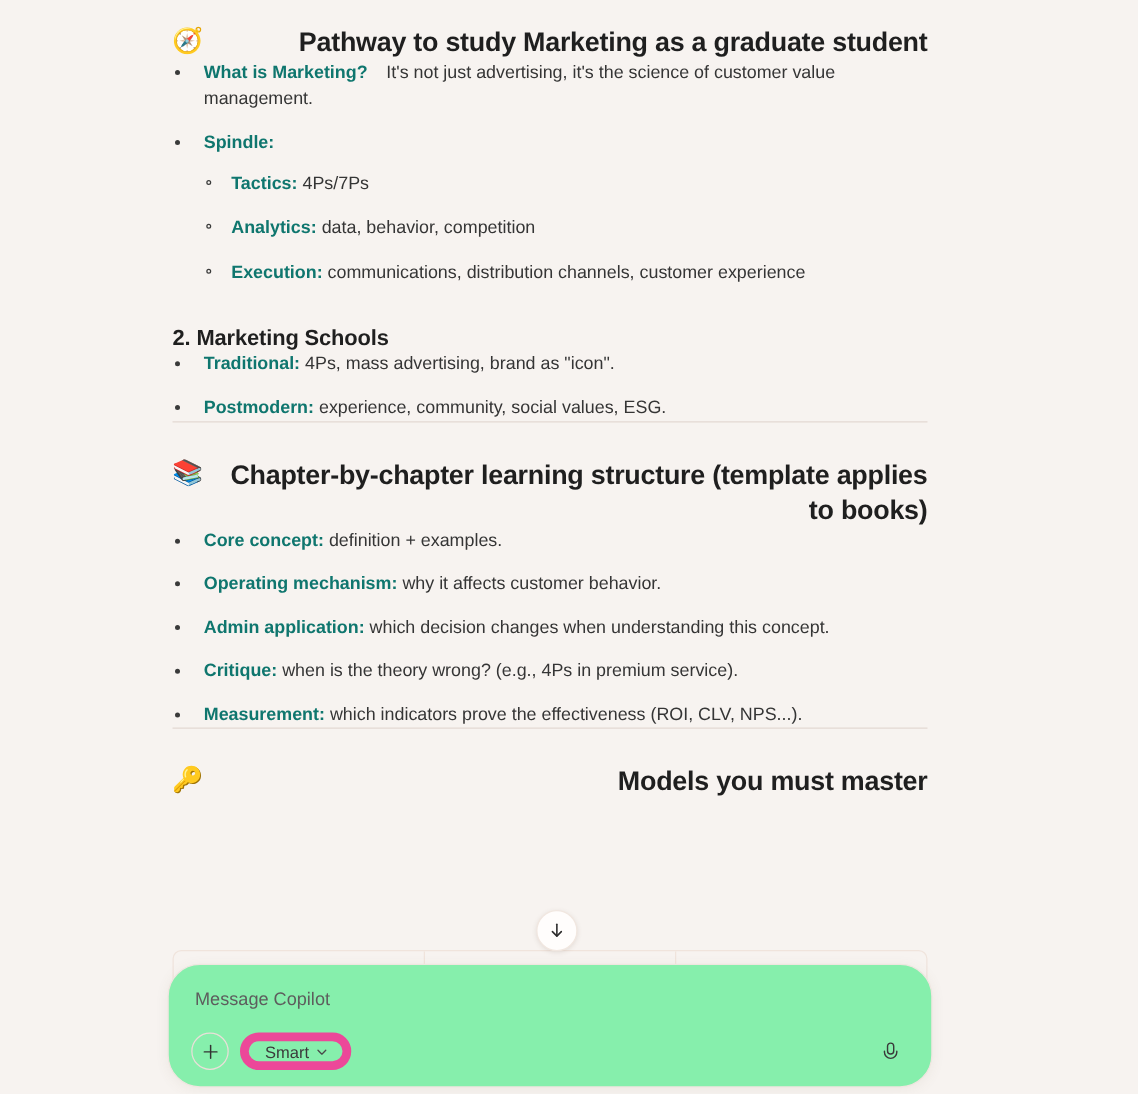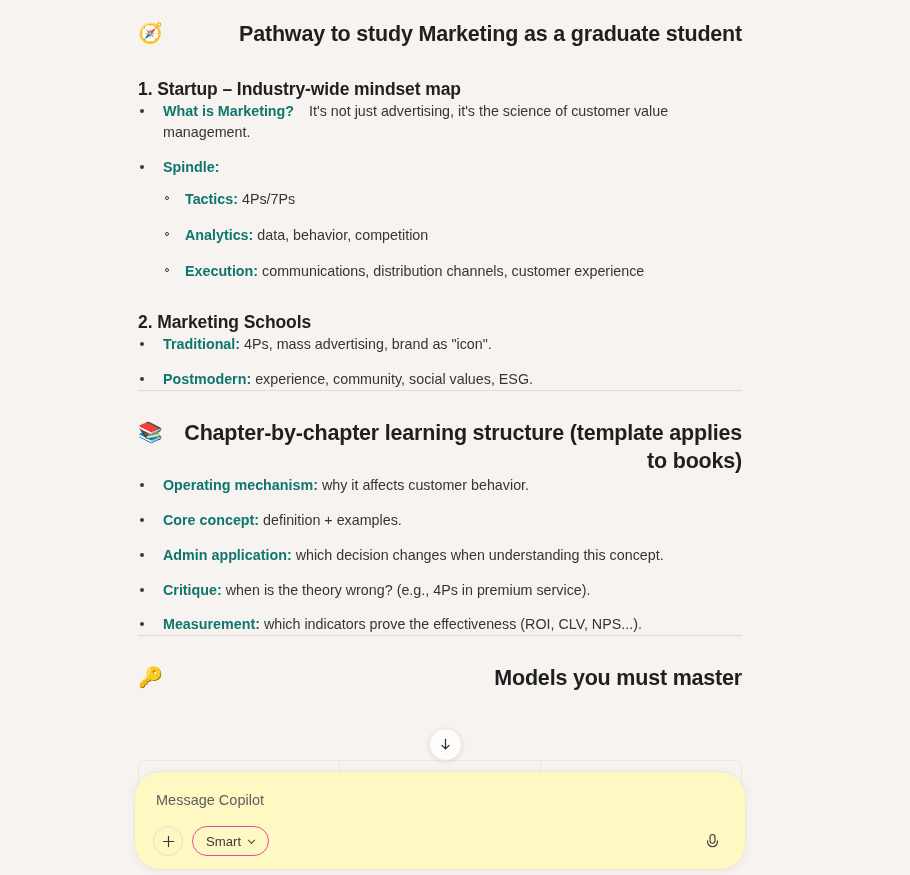--- a/index.html
+++ b/index.html
@@ -173,21 +173,21 @@
     z-index: 30;
   }
 
   
   #composer {
     position: absolute;
     left: 134px;
     top: 771px;
     width: 612px;
     box-sizing: border-box;
-    background: #fef9c3;
+    background: #86efac;
     border: 1px solid #efe6e0;
     border-radius: 26px;
     padding: 17px 18px 13px 18px;
     box-shadow: 0 2px 10px rgba(120, 95, 75, 0.07);
     z-index: 20;
   }
   #composer-input {
     font-size: 14.5px;
     color: #5d5d5d;
     line-height: 1.3;
@@ -211,21 +211,21 @@
     display: flex;
     align-items: center;
     justify-content: center;
     cursor: pointer;
     padding: 0;
     flex: 0 0 auto;
   }
   .pill-btn {
     height: 30px;
     border-radius: 15px;
-    border: 1px solid #ec4899;
+    border: 7px solid #ec4899;
     background: transparent;
     display: flex;
     align-items: center;
     gap: 5px;
     padding: 0 11px 0 13px;
     font-size: 13.2px;
     color: #3b3b3b;
     font-family: "Liberation Sans", sans-serif;
     cursor: pointer;
     flex: 0 0 auto;
@@ -257,21 +257,20 @@
     <div class="gcell"></div>
   </div>
 
   <div class="message-body" style="top:20px;">
 
     <h1 class="h-major">
       <span class="emoji">🧭</span>
       <span class="h-text">Pathway to study Marketing as a graduate student</span>
     </h1>
 
-    <h2 class="h-sub mt-30">1. Startup – Industry-wide mindset map</h2>
 
     <ul class="bullets mt-18">
       <li>
         <span class="lbl">What is Marketing?</span>
         <span class="gap-after-label"></span>
         <span>It's not just advertising, it's the science of customer value management.</span>
       </li>
       <li>
         <span class="lbl">Spindle:</span>
 
@@ -307,26 +306,26 @@
 
     <hr class="sep mt-28">
 
     <h1 class="h-major mt-28">
       <span class="emoji">📚</span>
       <span class="h-text">Chapter-by-chapter learning structure (template applies to books)</span>
     </h1>
 
     <ul class="bullets mt-23">
       <li>
+        <span class="lbl">Core concept:</span>
+        <span>definition + examples.</span>
+      </li>
+      <li>
         <span class="lbl">Operating mechanism:</span>
         <span>why it affects customer behavior.</span>
-      </li>
-      <li>
-        <span class="lbl">Core concept:</span>
-        <span>definition + examples.</span>
       </li>
       <li>
         <span class="lbl">Admin application:</span>
         <span>which decision changes when understanding this concept.</span>
       </li>
       <li>
         <span class="lbl">Critique:</span>
         <span>when is the theory wrong? (e.g., 4Ps in premium service).</span>
       </li>
       <li>

